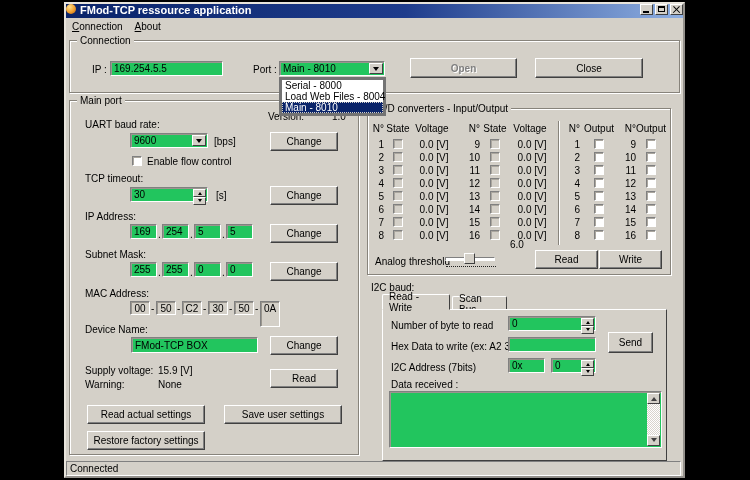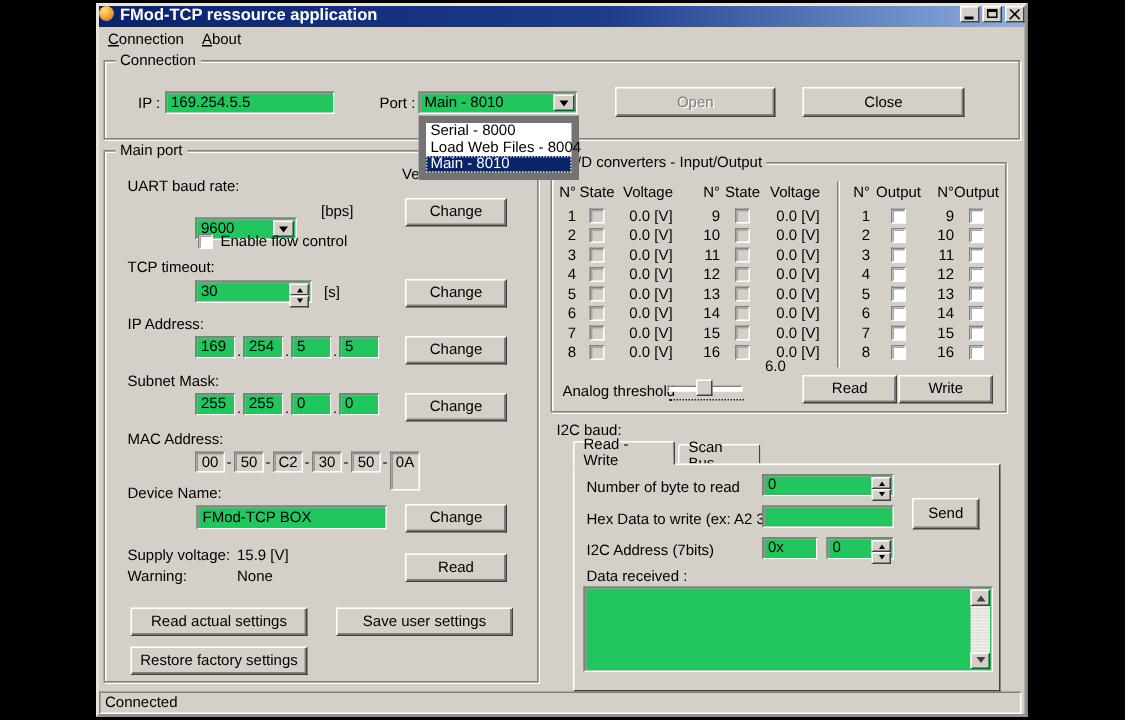--- a/index.html
+++ b/index.html
@@ -50,21 +50,21 @@
   .spinbox { position:absolute; right:1px; top:1px; bottom:1px; width:13px; display:flex; flex-direction:column; }
   .spinbtn { flex:1; background:#d4d0c8; border:1px solid; border-color:#fff #404040 #404040 #fff;
              display:flex; align-items:center; justify-content:center; }
   .tri-u-s { width:0; height:0; border:2px solid transparent; border-bottom:3px solid #000; margin-bottom:1px;}
   .tri-d-s { width:0; height:0; border:2px solid transparent; border-top:3px solid #000; margin-top:1px;}
   .cb { position:absolute; width:10px; height:10px; background:#fff; border:1px solid;
         border-color:#808080 #fff #fff #808080; box-shadow:inset 1px 1px 0 #aaa69e; }
   .cb.dis { background:#d4d0c8; }
 
   
-  .droplist { position:absolute; background:#fff; border:5px solid #737373; z-index:50; }
+  .droplist { position:absolute; background:#fff; border:3px solid #737373; z-index:50; }
   .dropitem { font-size:10px; height:11px; line-height:11px; padding-left:3px; color:#000; white-space:nowrap; }
   .dropitem.sel { background:#0a246a; color:#fff; outline:1px dotted #d4d0c8; outline-offset:-1px; }
 
   
   .tab { position:absolute; top:0; height:16px; background:#d4d0c8; border:1px solid;
          border-color:#fff #404040 #d4d0c8 #fff; border-radius:2px 2px 0 0; font-size:10px;
          display:flex; align-items:center; justify-content:center; padding:0 6px; }
   .tab.inactive { top:2px; height:14px; border-bottom:none; }
   .tabpanel { position:absolute; background:#d4d0c8; border:1px solid; border-color:#fff #404040 #404040 #fff; }
 
@@ -123,38 +123,38 @@
     <span class="glabel">Connection</span>
     <span class="lbl" style="left:22px;top:23px;">IP :</span>
     <input class="field" style="left: 40px; top: 20px; width: 113px; height: 15px;" value="169.254.5.5">
     <span class="lbl" style="left:183px;top:23px;">Port :</span>
     <div class="field" style="left:209px;top:20px;width:106px;height:15px;padding-right:16px;">
       <span>Main - 8010</span>
       <span class="combo-arrow">
             <span class="tri-d"></span>
           </span>
     </div>
-    <div class="btn disabled" style="left:340px;top:17px;width:107px;height:20px;">Open</div>
+    <div class="btn disabled" style="left:340px;top:17px;width:107px;height:20px;font-weight:bold;">Open</div>
     <div class="btn" style="left:465px;top:17px;width:108px;height:20px;">Close</div>
   </div>
 
   <div class="droplist" style="left:213px;top:73px;width:107px;">
     <div class="dropitem">Serial - 8000</div>
     <div class="dropitem">Load Web Files - 8004</div>
     <div class="dropitem sel">Main - 8010</div>
   </div>
 
   <div class="group" style="left:3px;top:96px;width:290px;height:355px;">
     <span class="glabel">Main port</span>
 
     <span class="lbl" style="left:198px;top:10px;">Version:</span>
     <span class="lbl" style="left:262px;top:10px;">1.0</span>
 
     <span class="lbl" style="left:15px;top:18px;">UART baud rate:</span>
-    <div class="field" style="left:60px;top:44px;width:68px;height:15px;">
+    <div class="field" style="left:60px;top:32px;width:78px;height:15px;">
       <span>9600</span>
       <span class="combo-arrow">
             <span class="tri-d"></span>
           </span>
     </div>
     <span class="lbl" style="left:144px;top:35px;">[bps]</span>
     <div class="btn" style="left:200px;top:31px;width:68px;height:19px;">Change</div>
 
     <span class="cb" style="left:62px;top:55px;"></span>
     <span class="lbl" style="left:77px;top:55px;">Enable flow control</span>

